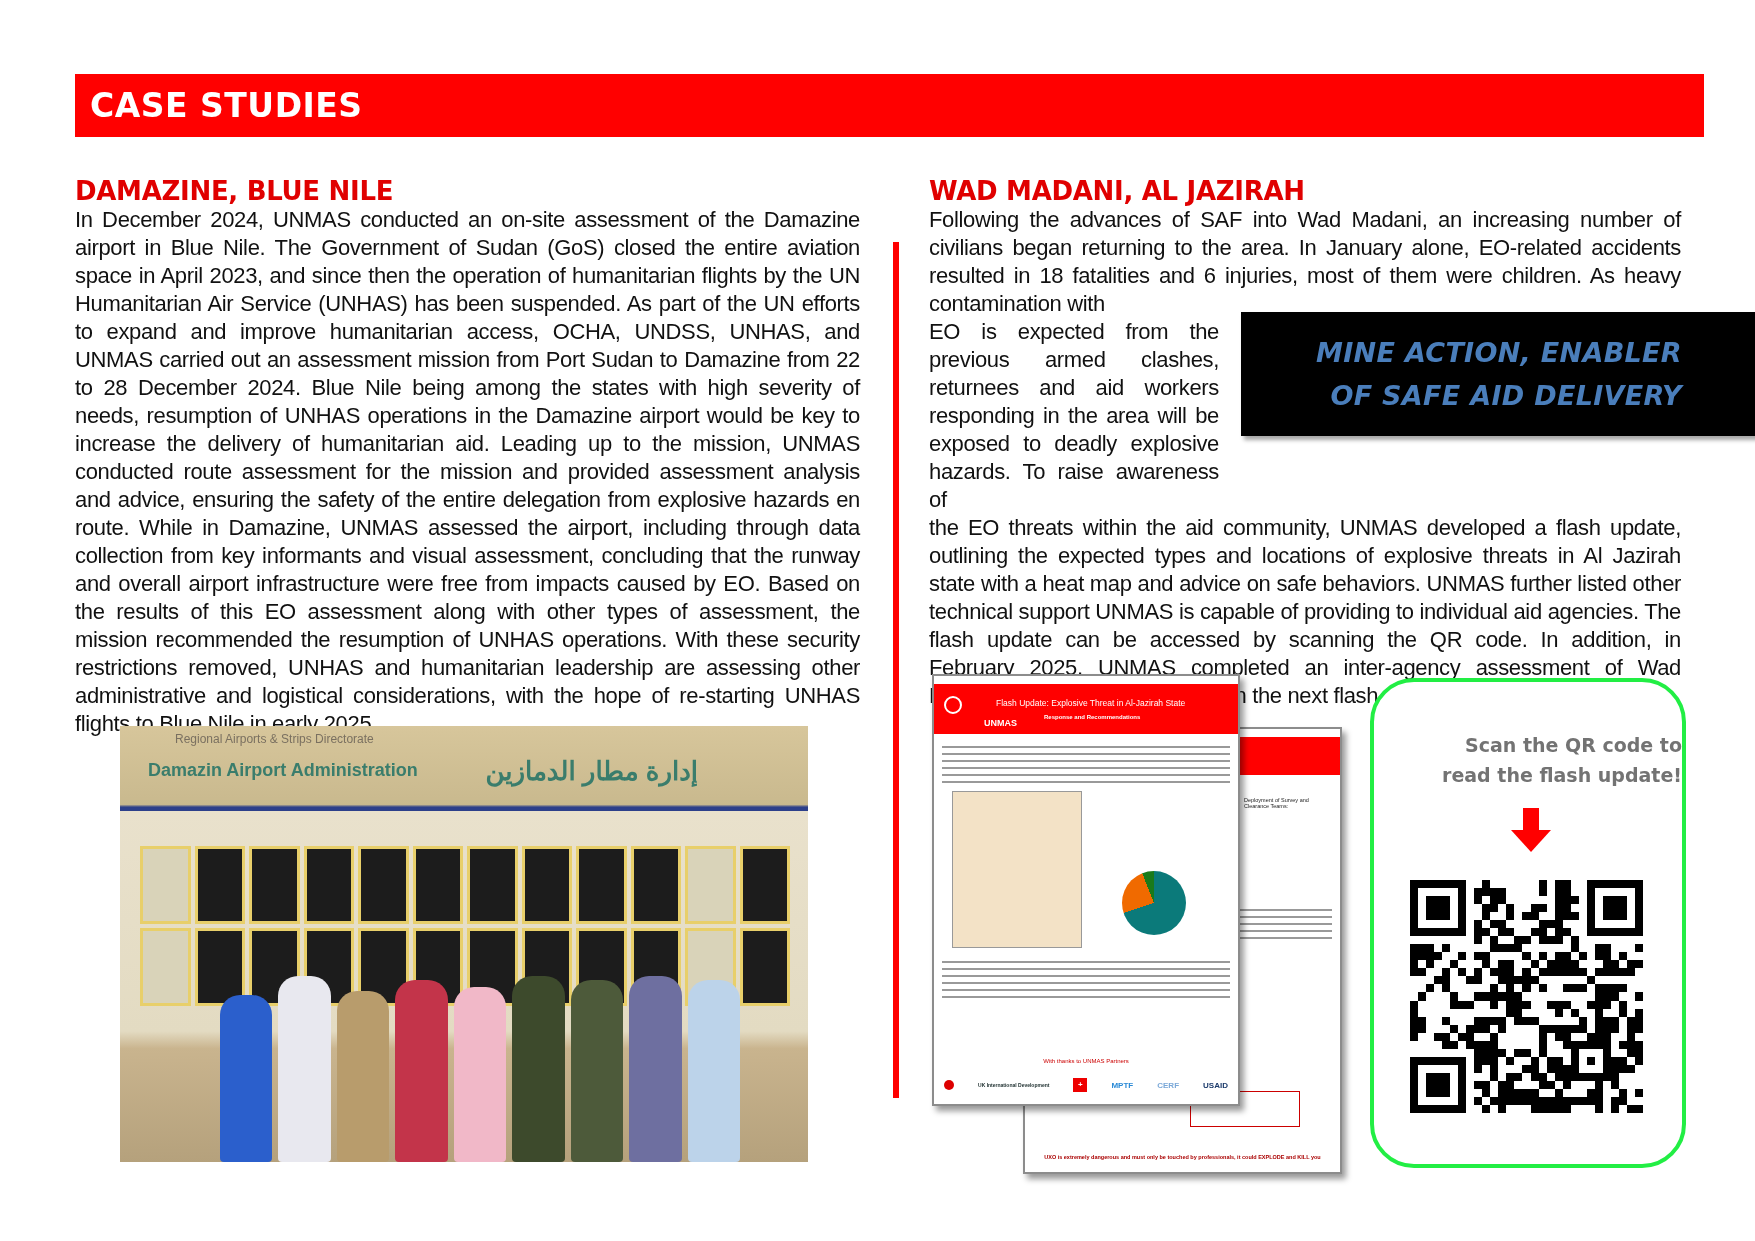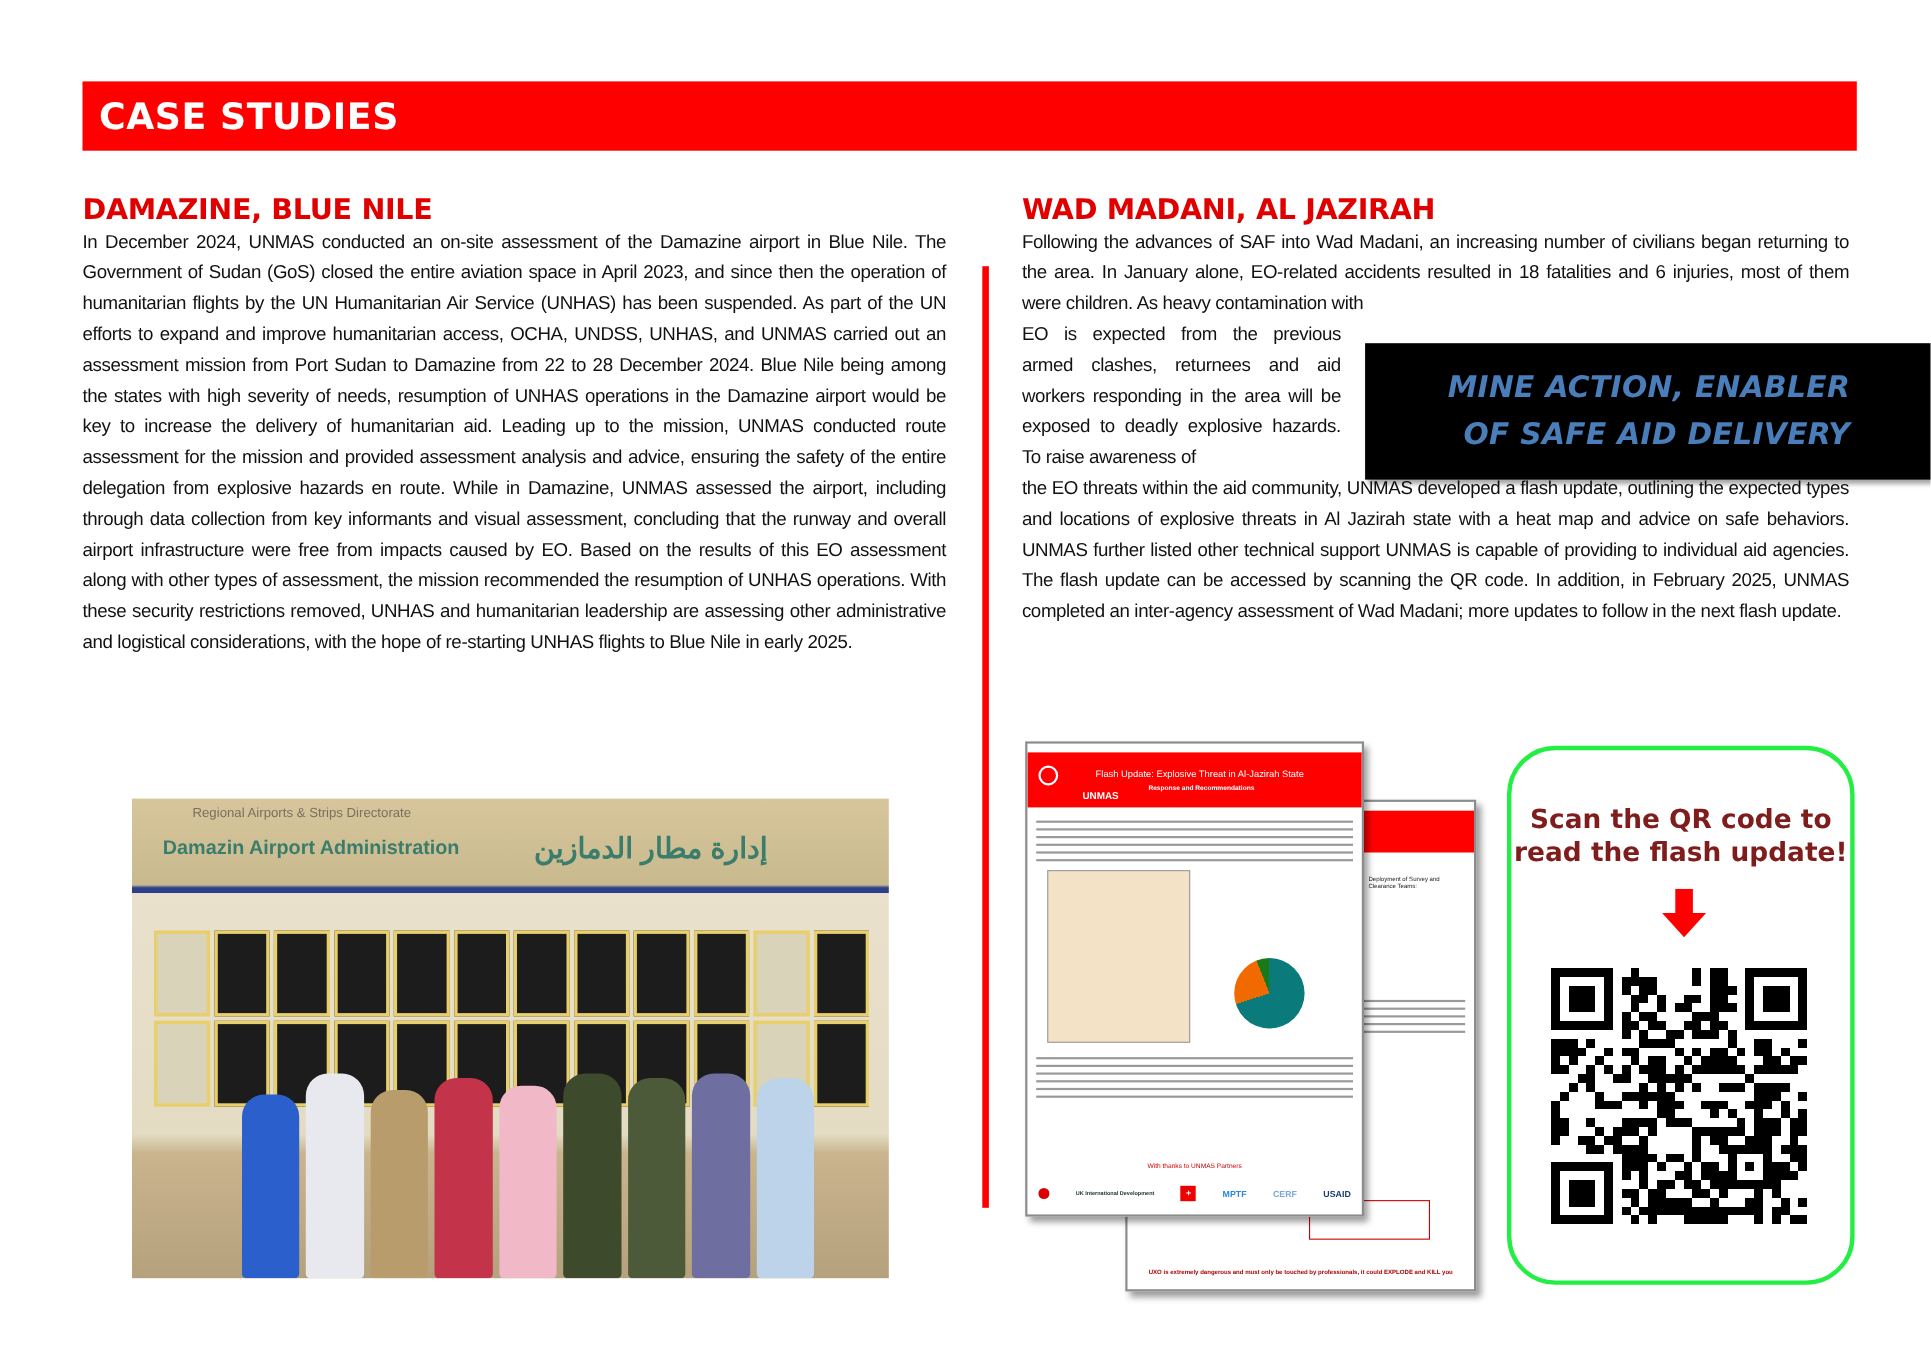--- a/index.html
+++ b/index.html
@@ -5,35 +5,36 @@
   html, body { margin: 0; padding: 0; }
   body {
     width: 1755px; height: 1241px; position: relative; overflow: hidden;
     background: #ffffff;
     font-family: "Liberation Sans", sans-serif;
     color: #111;
   }
   .header-bar {
     position: absolute; left: 75px; top: 74px; width: 1613px; height: 63px;
     background: #ff0000;
+    padding-left: 16px;
   }
   .header-title {
     position: absolute; left: 15px; top: 12px;
     color: #ffffff; font-weight: bold; font-size: 33px; letter-spacing: 0.5px;
     font-family: "DejaVu Sans", sans-serif;
   }
   .col-left { position: absolute; left: 75px; top: 178px; width: 785px; }
   .col-right { position: absolute; left: 929px; top: 178px; width: 752px; }
   .section-title {
     color: #e00000; font-weight: bold; font-size: 26px; line-height: 26px; margin: 0 0 2px 0;
     font-family: "DejaVu Sans", sans-serif; letter-spacing: -0.3px;
   }
   .body-text {
     font-family: "Liberation Sans Narrow", "Liberation Sans", sans-serif;
-    font-size: 17px; line-height: 28px; text-align: justify;
+    font-size: 22px; line-height: 28px; text-align: justify;
     letter-spacing: -0.35px; margin: 0;
   }
   .photo {
     position: absolute; left: 120px; top: 726px; width: 688px; height: 436px;
     background: linear-gradient(#d7c69b 0%, #c9b98e 18%, #2c3f8a 18.6%, #2c3f8a 19.6%, #e9e1cc 19.6%, #e3dbc2 70%, #c9b48e 74%, #b5a17c 100%);
     overflow: hidden;
   }
   .photo .sign-en { position: absolute; left: 28px; top: 34px; font-weight: bold; font-size: 18px; color: #3a7d6c; }
   .photo .sign-sub { position: absolute; left: 55px; top: 6px; font-size: 12px; color: #7a7060; }
   .photo .sign-ar { position: absolute; right: 110px; top: 30px; font-weight: bold; font-size: 26px; color: #3a7d6c; direction: rtl; }
@@ -78,22 +79,22 @@
   .t-thanks { position: absolute; left: 0; right: 0; bottom: 40px; text-align: center; color: #c00; font-size: 6px; }
   .t-warn { position: absolute; left: 0; right: 0; bottom: 12px; text-align: center; color: #a00; font-size: 5.5px; font-weight: bold; }
   .t-phone { position: absolute; left: 165px; bottom: 45px; width: 110px; height: 36px; border: 1px solid #c00; color: #c00; font-size: 10px; padding: 4px; box-sizing: border-box; }
   .t-side { position: absolute; right: 6px; top: 68px; width: 90px; font-size: 5.5px; color: #222; }
   .t-greencirc { position: absolute; right: 100px; top: 68px; width: 22px; height: 22px; border-radius: 50%; background: #1f6f1f; border: 2px solid #f2d2c8; }
   .qr-box {
     position: absolute; left: 1370px; top: 678px; width: 316px; height: 490px;
     border: 4px solid #22ee44; border-radius: 44px; box-sizing: border-box; background: #fff;
   }
   .qr-caption {
-    position: absolute; left: 0; right: 0; top: 48px; text-align: center;
-    font-weight: bold; font-size: 24px; line-height: 30px; color: #7f1d1d;
+    position: absolute; left: 0; right: 0; top: 48px; text-align: right;
+    font-weight: bold; font-size: 19px; line-height: 30px; color: #737373;
     font-family: "DejaVu Sans", sans-serif;
   }
   .qr-arrow { position: absolute; left: 137px; top: 126px; width: 40px; height: 44px; }
   .qr-code { position: absolute; left: 36px; top: 198px; width: 233px; height: 233px; }
 </style>
 </head>
 <body>
 
 <div class="header-bar">
   <div class="header-title">CASE STUDIES</div>

